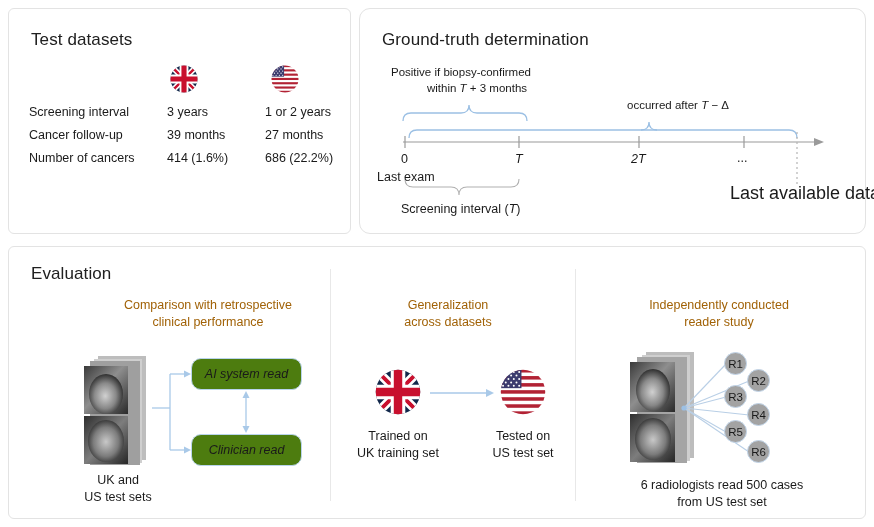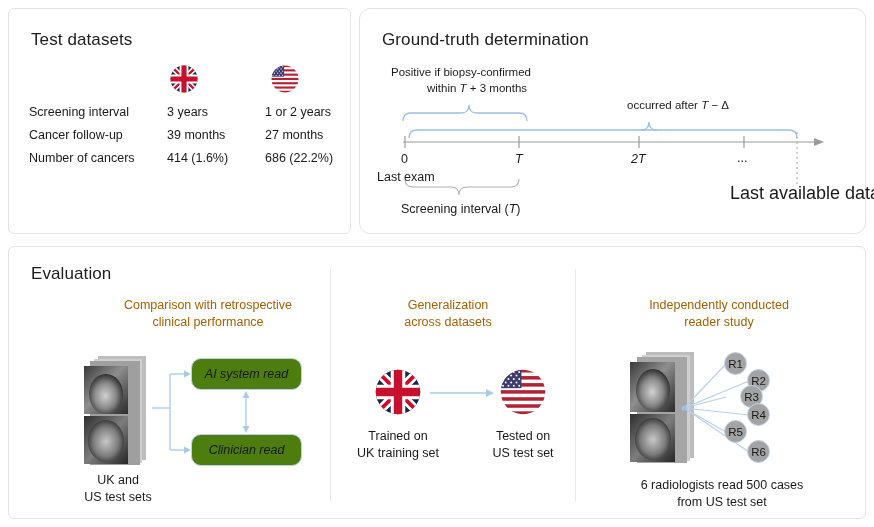--- a/index.html
+++ b/index.html
@@ -453,21 +453,21 @@
     <line x1="684" y1="408" x2="726" y2="397"></line>
     <line x1="684" y1="408" x2="749" y2="415"></line>
     <line x1="684" y1="408" x2="726" y2="432"></line>
     <line x1="684" y1="408" x2="749" y2="452"></line>
   </g>
   <circle cx="684" cy="408" r="2.6" fill="#9cc0e4"></circle>
 </svg>
 
 <div class="rcircle" style="left:724px;top:352px;">R1</div>
 <div class="rcircle" style="left:747px;top:369px;">R2</div>
-<div class="rcircle" style="left:724px;top:385px;margin-left:16px;">R3</div>
+<div class="rcircle" style="left:724px;top:385px;">R3</div>
 <div class="rcircle" style="left:747px;top:403px;">R4</div>
 <div class="rcircle" style="left:724px;top:420px;">R5</div>
 <div class="rcircle" style="left:747px;top:440px;">R6</div>
 
 <div class="caption" style="left:604px;top:477px;width:236px;">
   <span>6 radiologists read 500 cases</span><br>
   <span>from US test set</span>
 </div>
 
 </body></html>

